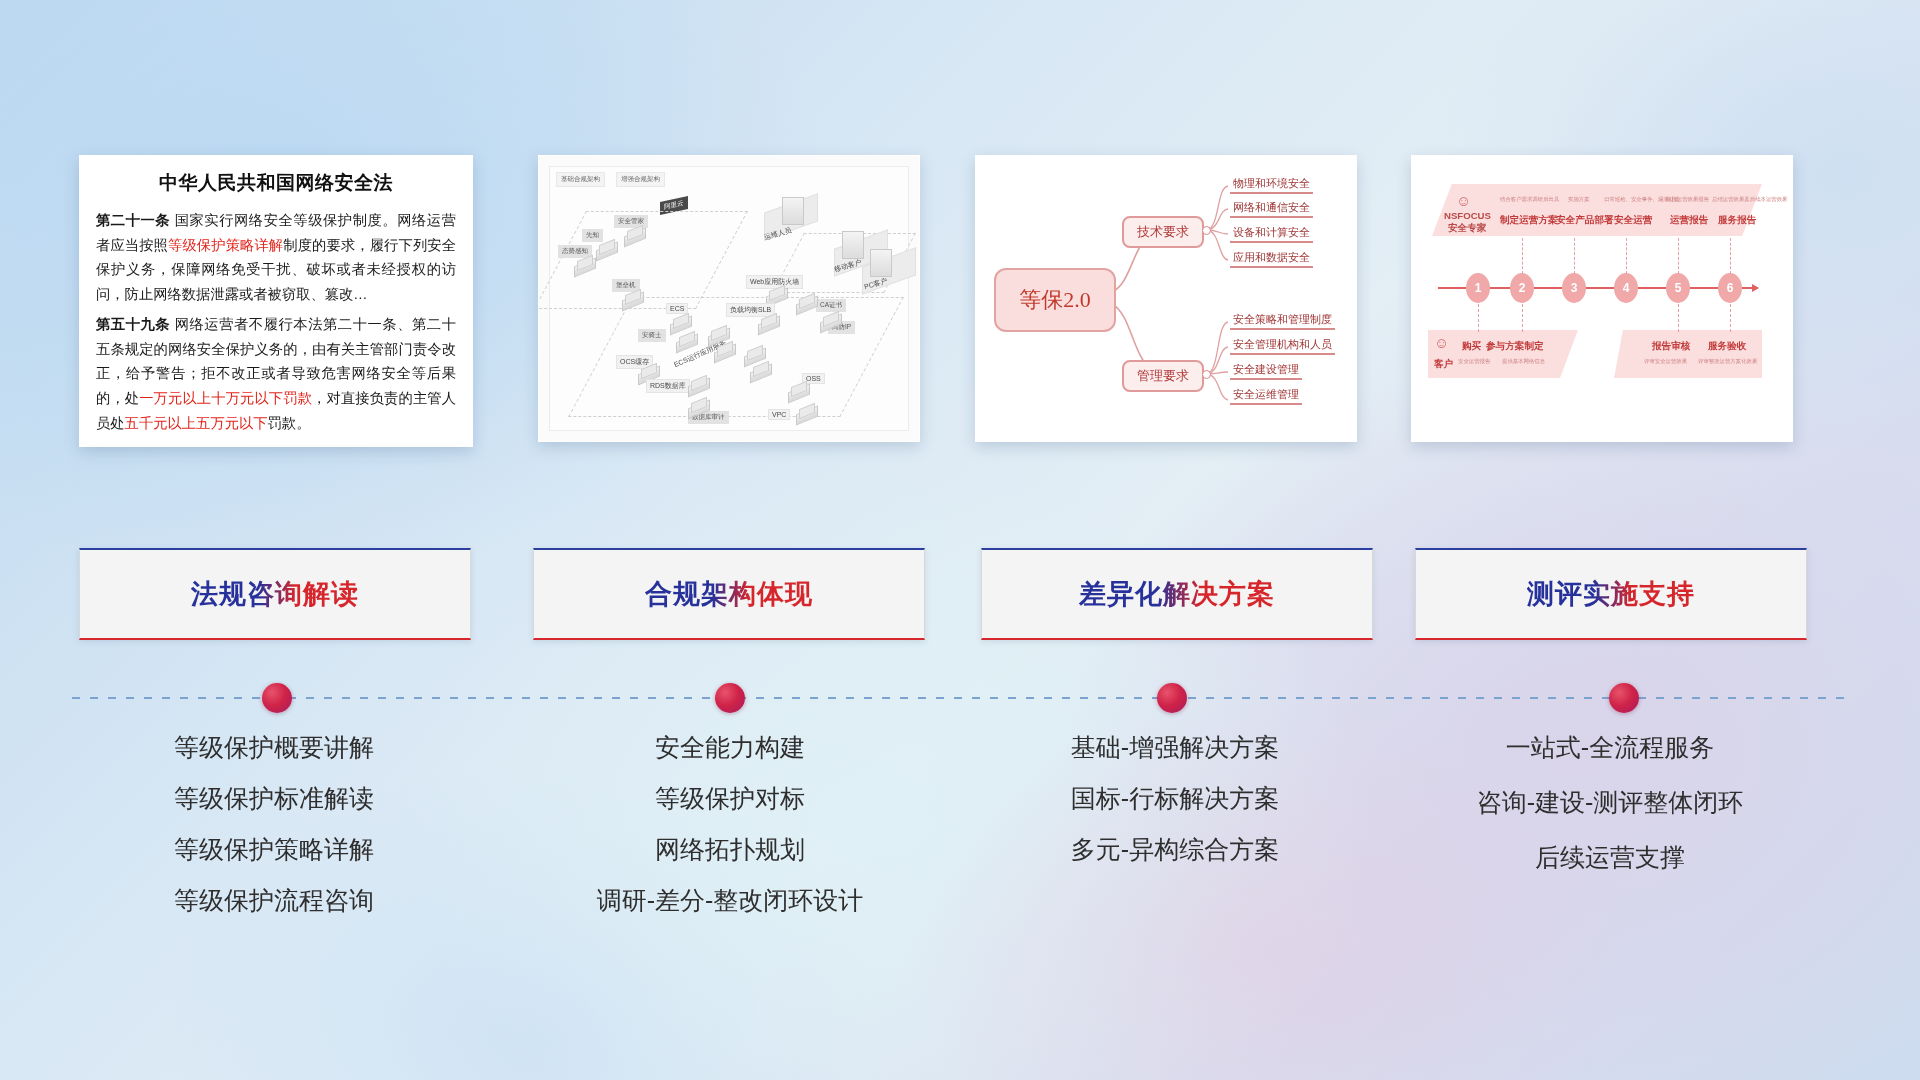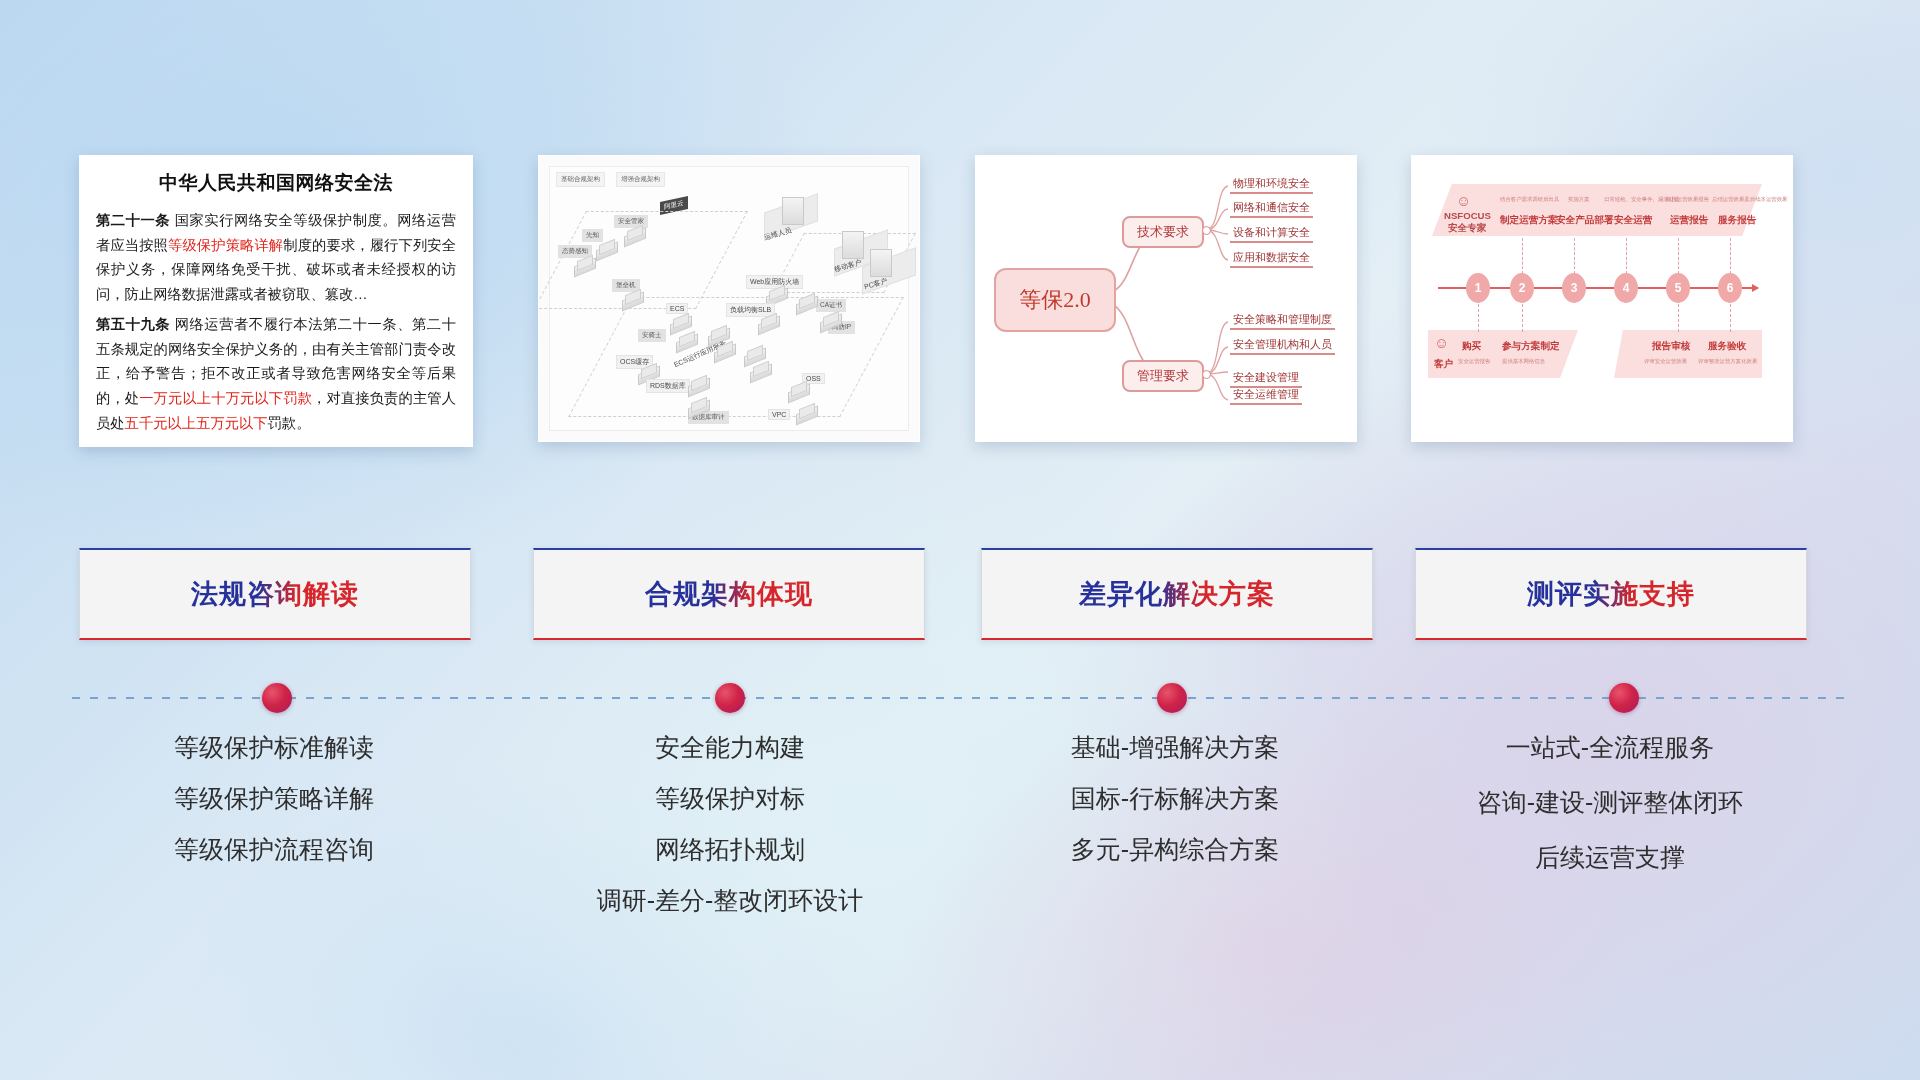--- a/index.html
+++ b/index.html
@@ -242,21 +242,21 @@
       <div class="mm-dot" style="left:218px;top:62px;"></div>
       <div class="mm-leaf" style="left:246px;top:12px;">物理和环境安全</div>
       <div class="mm-leaf" style="left:246px;top:36px;">网络和通信安全</div>
       <div class="mm-leaf" style="left:246px;top:61px;">设备和计算安全</div>
       <div class="mm-leaf" style="left:246px;top:86px;">应用和数据安全</div>
 
       <div class="mm-br" id="mmMgmt">管理要求</div>
       <div class="mm-dot" style="left:218px;top:206px;"></div>
       <div class="mm-leaf" style="left:246px;top:148px;">安全策略和管理制度</div>
       <div class="mm-leaf" style="left:246px;top:173px;">安全管理机构和人员</div>
-      <div class="mm-leaf" style="left:246px;top:198px;margin-top:8px;">安全建设管理</div>
+      <div class="mm-leaf" style="left:246px;top:198px;">安全建设管理</div>
       <div class="mm-leaf" style="left:246px;top:223px;">安全运维管理</div>
     </div>
   </div>
 
   <div class="card" id="card4">
     <div class="nf">
       <div class="band" id="bandTop"></div>
       <div class="band" id="bandBL"></div>
       <div class="band" id="bandBR"></div>
 
@@ -291,21 +291,21 @@
       <div class="node" style="left:140px;">3</div>
       <div class="node" style="left:192px;">4</div>
       <div class="node" style="left:244px;">5</div>
       <div class="node" style="left:296px;">6</div>
 
       <div class="person" style="left:12px;top:168px;font-size:15px;">☺</div>
       <div class="nf-main" style="left:12px;top:192px;">客户</div>
 
       <div class="nf-main" style="left:40px;top:174px;">购买</div>
       <div class="nf-sub" style="left:36px;top:192px;">安全运营报告</div>
-      <div class="nf-main" style="left:80px;top:174px;">参与方案制定</div>
+      <div class="nf-main" style="left:64px;top:174px;">参与方案制定</div>
       <div class="nf-sub" style="left:80px;top:192px;">提供基本网络信息</div>
       <div class="nf-main" style="left:230px;top:174px;">报告审核</div>
       <div class="nf-sub" style="left:222px;top:192px;">评审安全运营效果</div>
       <div class="nf-main" style="left:286px;top:174px;">服务验收</div>
       <div class="nf-sub" style="left:276px;top:192px;">评审整改运营方案化效果</div>
     </div>
   </div>
 </div>
 
 <div class="labels">
@@ -325,20 +325,21 @@
 
 <div class="tl">
   <div class="dot" style="left:190px;"></div>
   <div class="dot" style="left:643px;"></div>
   <div class="dot" style="left:1085px;"></div>
   <div class="dot" style="left:1537px;"></div>
 </div>
 
 <div class="cols">
   <div class="col" id="col0">
+    <div class="it">等级保护概要讲解</div>
     <div class="it">等级保护标准解读</div>
     <div class="it">等级保护策略详解</div>
     <div class="it">等级保护流程咨询</div>
   </div>
   <div class="col" id="col1">
     <div class="it">安全能力构建</div>
     <div class="it">等级保护对标</div>
     <div class="it">网络拓扑规划</div>
     <div class="it">调研-差分-整改闭环设计</div>
   </div>

